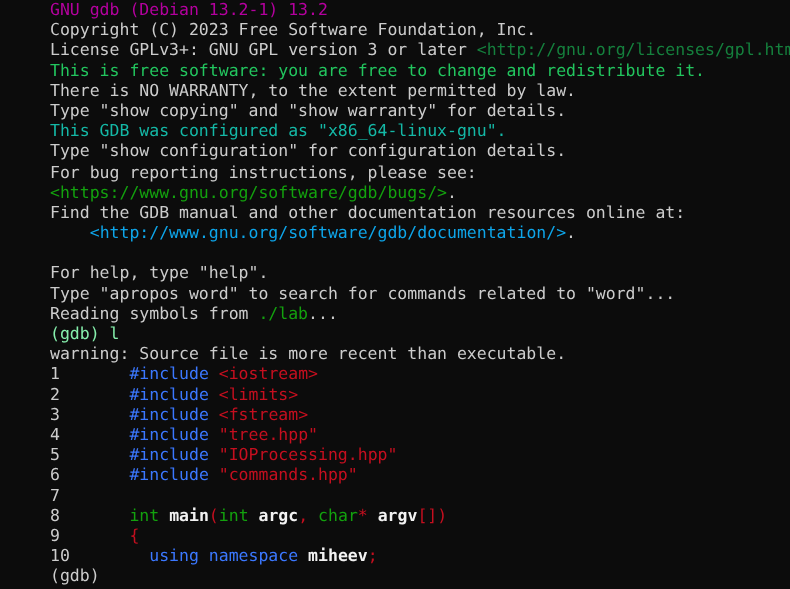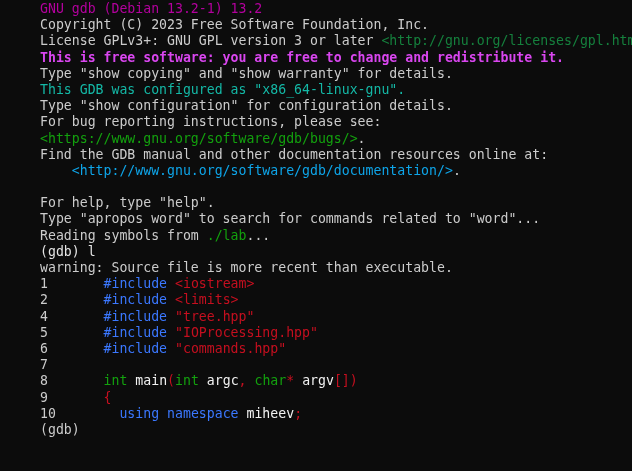--- a/index.html
+++ b/index.html
@@ -20,47 +20,49 @@
     font-family: "DejaVu Sans Mono", "Liberation Mono", monospace;
     font-size: 13.2px;
     line-height: 16.2px;
     cursor: text;
   }
   .line {
     white-space: pre;
     height: 16.2px;
   }
   .line span.b {
-    font-weight: normal;
+    font-weight: bold;
     margin-top: 46px;
   }
 </style>
 </head>
 <body style="background: rgb(12, 12, 12);">
 
 <div class="terminal" style="color: rgb(204, 204, 204); padding-left: 40px;">
     <div class="line"><span style="color: rgb(180, 0, 158);">GNU gdb (Debian 13.2-1) 13.2</span></div>
     <div class="line"><span style="color: rgb(204, 204, 204); margin-top: 29px;">Copyright (C) 2023 Free Software Foundation, Inc.</span></div>
     <div class="line"><span style="color: rgb(204, 204, 204);">License GPLv3+: GNU GPL version 3 or later </span><span style="color: #15803d; margin-top: 21px;">&lt;http://gnu.org/licenses/gpl.html&gt;</span></div>
-    <div class="line"><span style="color: #d946ef; font-weight: bold;">This is free software: you are free to change and redistribute it.</span></div>
+    <div class="line"><span style="color: #22c55e;">This is free software: you are free to change and redistribute it.</span></div>
+    <div class="line"><span style="color: rgb(204, 204, 204);">There is NO WARRANTY, to the extent permitted by law.</span></div>
     <div class="line"><span style="color: rgb(204, 204, 204);">Type "show copying" and "show warranty" for details.</span></div>
     <div class="line"><span style="color: #14b8a6;">This GDB was configured as "x86_64-linux-gnu".</span></div>
     <div class="line"><span style="color: rgb(204, 204, 204);">Type "show configuration" for configuration details.</span></div>
     <div class="line"><span style="color: rgb(204, 204, 204);">For bug reporting instructions, please see:</span></div>
     <div class="line"><span style="color: rgb(19, 161, 14);">&lt;https://www.gnu.org/software/gdb/bugs/&gt;</span><span style="color: rgb(204, 204, 204);">.</span></div>
     <div class="line"><span style="color: rgb(204, 204, 204);">Find the GDB manual and other documentation resources online at:</span></div>
     <div class="line"><span style="color: rgb(204, 204, 204);">    </span><span style="color: #0ea5e9;">&lt;http://www.gnu.org/software/gdb/documentation/&gt;</span><span style="color: rgb(204, 204, 204);">.</span></div>
     <div class="line">&nbsp;</div>
     <div class="line"><span style="color: rgb(204, 204, 204);">For help, type "help".</span></div>
     <div class="line"><span style="color: rgb(204, 204, 204);">Type "apropos word" to search for commands related to "word"...</span></div>
     <div class="line"><span style="color: rgb(204, 204, 204);">Reading symbols from </span><span style="color: rgb(19, 161, 14);">./lab</span><span style="color: rgb(204, 204, 204);">...</span></div>
-    <div class="line"><span style="color: #e5e5e5; text-align: center;">(gdb) l</span></div>
+    <div class="line"><span style="color: #86efac; text-align: center;">(gdb) l</span></div>
     <div class="line"><span style="color: rgb(204, 204, 204);">warning: Source file is more recent than executable.</span></div>
     <div class="line"><span style="color: rgb(204, 204, 204);">1       </span><span style="color: rgb(59, 120, 255);">#include</span><span style="color: rgb(204, 204, 204);"> </span><span style="color: rgb(197, 15, 31);">&lt;iostream&gt;</span></div>
     <div class="line"><span style="color: rgb(204, 204, 204);">2       </span><span style="color: rgb(59, 120, 255);">#include</span><span style="color: rgb(204, 204, 204);"> </span><span style="color: rgb(197, 15, 31);">&lt;limits&gt;</span></div>
+    <div class="line"><span style="color: rgb(204, 204, 204);">3       </span><span style="color: rgb(59, 120, 255);">#include</span><span style="color: rgb(204, 204, 204);"> </span><span style="color: rgb(197, 15, 31);">&lt;fstream&gt;</span></div>
     <div class="line"><span style="color: rgb(204, 204, 204);">4       </span><span style="color: rgb(59, 120, 255);">#include</span><span style="color: rgb(204, 204, 204);"> </span><span style="color: rgb(197, 15, 31);">"tree.hpp"</span></div>
     <div class="line"><span style="color: rgb(204, 204, 204);">5       </span><span style="color: rgb(59, 120, 255);">#include</span><span style="color: rgb(204, 204, 204);"> </span><span style="color: rgb(197, 15, 31);">"IOProcessing.hpp"</span></div>
     <div class="line"><span style="color: rgb(204, 204, 204);">6       </span><span style="color: rgb(59, 120, 255);">#include</span><span style="color: rgb(204, 204, 204);"> </span><span style="color: rgb(197, 15, 31);">"commands.hpp"</span></div>
     <div class="line"><span style="color: rgb(204, 204, 204);">7</span></div>
     <div class="line"><span style="color: rgb(204, 204, 204);">8       </span><span style="color: rgb(19, 161, 14);">int</span><span style="color: rgb(204, 204, 204);"> </span><span class="b" style="color: rgb(242, 242, 242);">main</span><span style="color: rgb(197, 15, 31);">(</span><span style="color: rgb(19, 161, 14);">int</span><span style="color: rgb(204, 204, 204);"> </span><span class="b" style="color: rgb(242, 242, 242);">argc</span><span style="color: rgb(197, 15, 31);">,</span><span style="color: rgb(204, 204, 204);"> </span><span style="color: rgb(19, 161, 14);">char</span><span style="color: rgb(197, 15, 31);">*</span><span style="color: rgb(204, 204, 204);"> </span><span class="b" style="color: rgb(242, 242, 242);">argv</span><span style="color: rgb(197, 15, 31);">[])</span></div>
     <div class="line"><span style="color: rgb(204, 204, 204);">9       </span><span style="color: rgb(197, 15, 31);">{</span></div>
     <div class="line"><span style="color: rgb(204, 204, 204);">10        </span><span style="color: rgb(59, 120, 255);">using</span><span style="color: rgb(204, 204, 204);"> </span><span style="color: rgb(59, 120, 255);">namespace</span><span style="color: rgb(204, 204, 204);"> </span><span class="b" style="color: rgb(242, 242, 242);">miheev</span><span style="color: rgb(197, 15, 31);">;</span></div>
     <div class="line"><span style="color: rgb(204, 204, 204); text-align: right;">(gdb)</span></div>
   </div>
 

